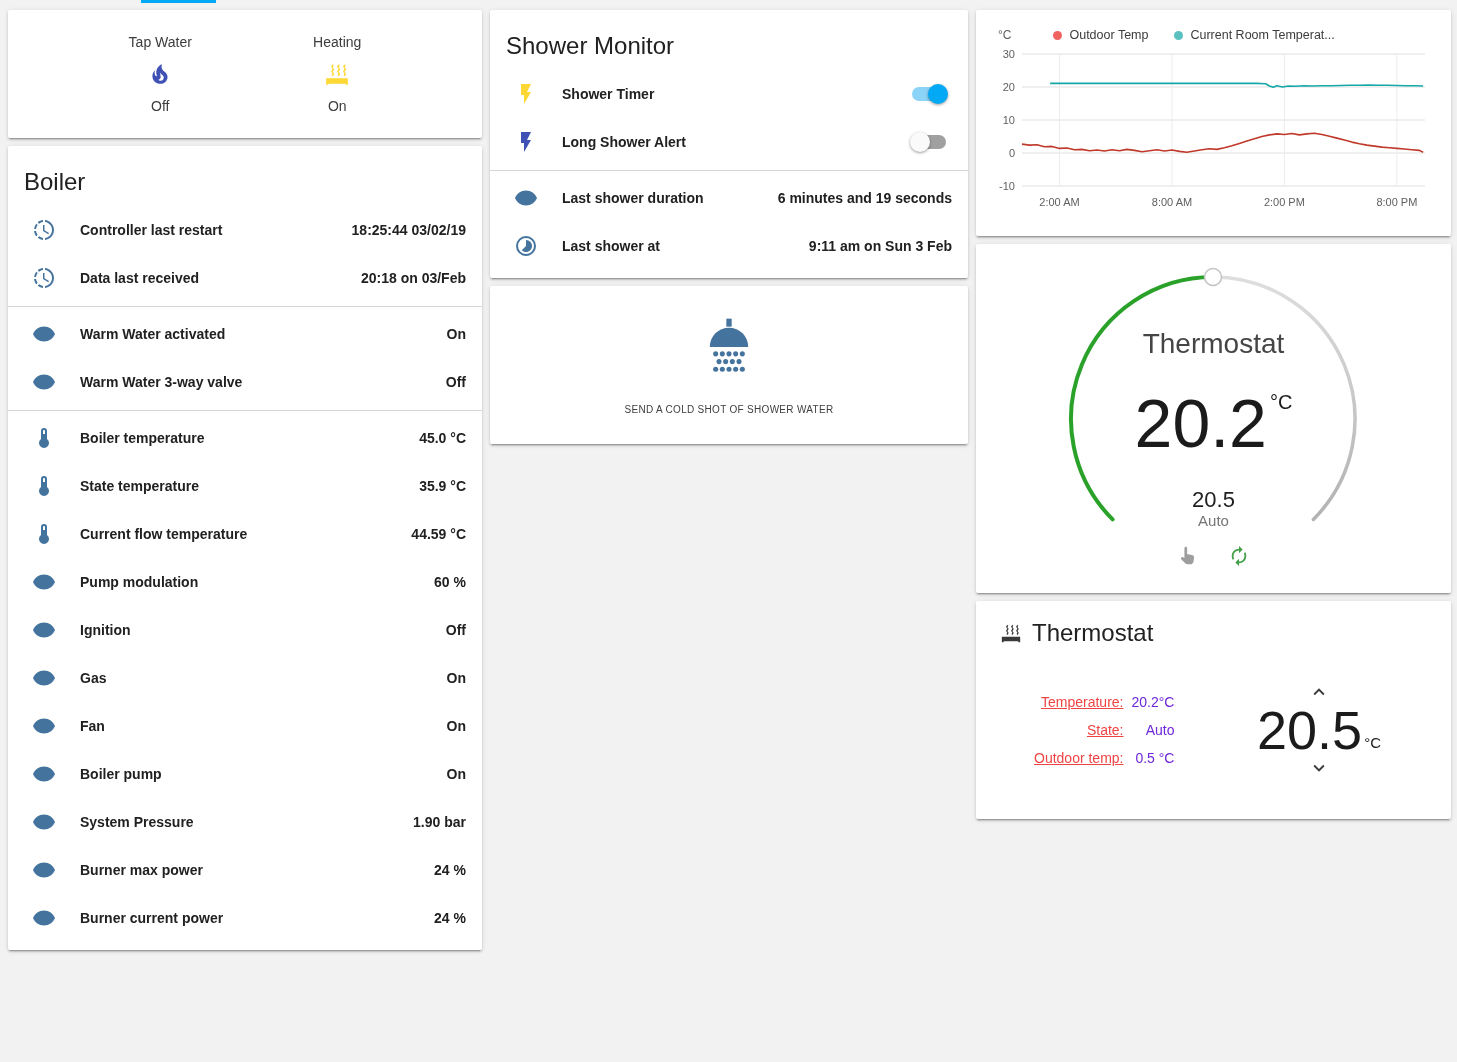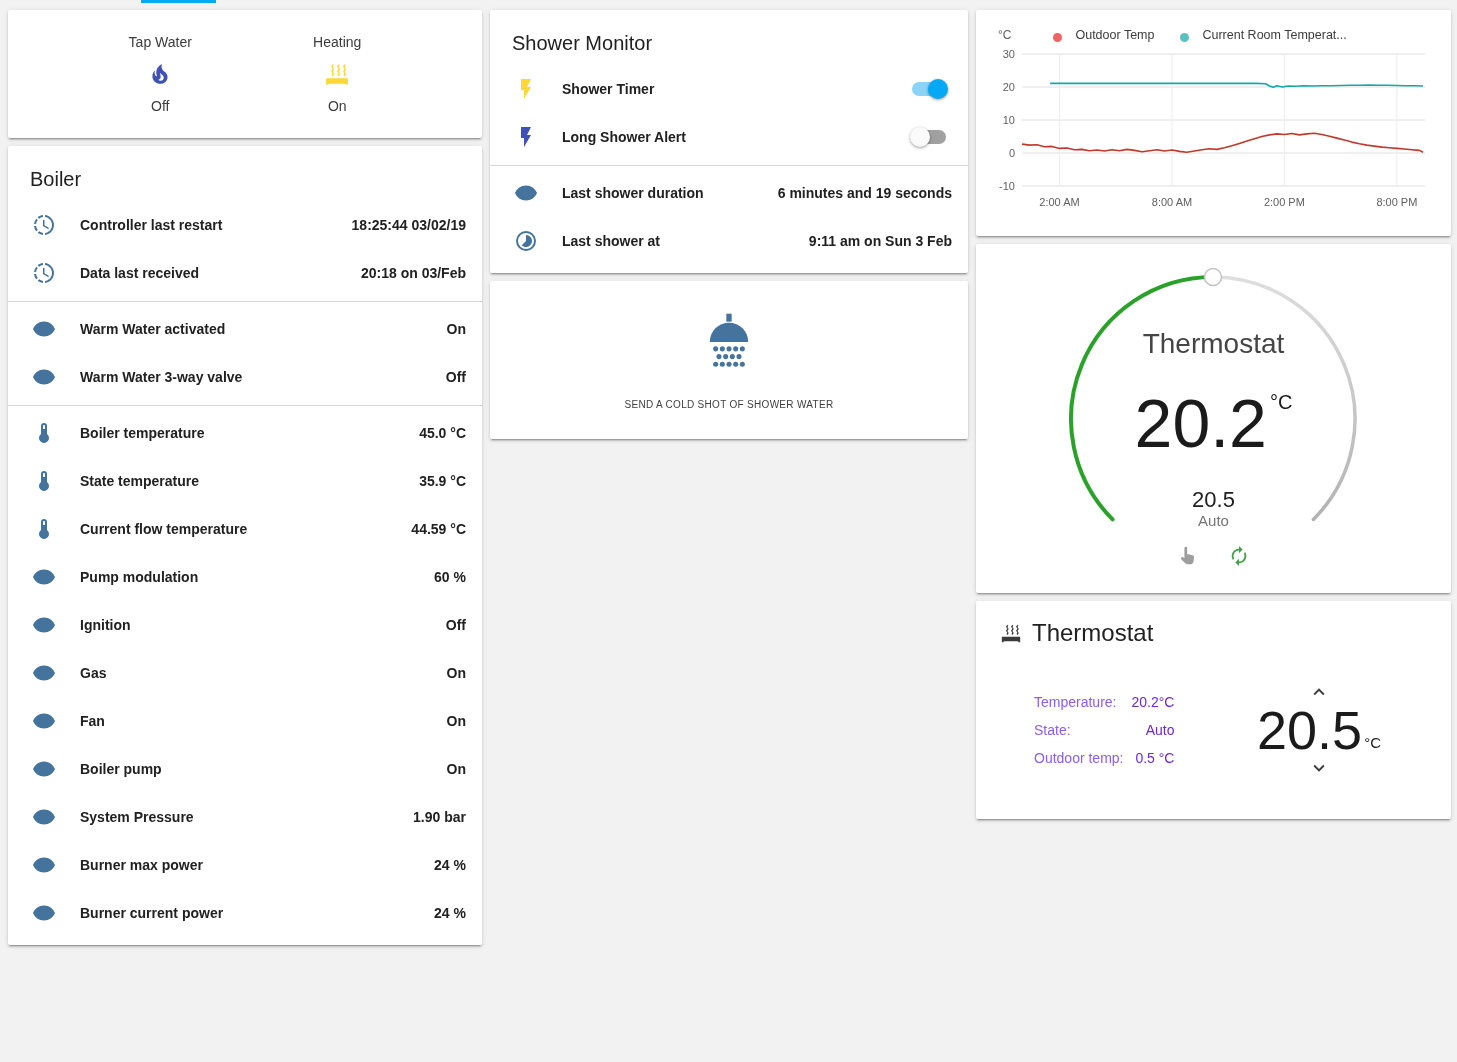--- a/index.html
+++ b/index.html
@@ -12,21 +12,21 @@
   .dashboard{position:absolute;top:10px;left:8px;display:grid;grid-template-columns:474px 478px 475px;gap:8px;align-items:start;}
   .col{display:flex;flex-direction:column;gap:8px;min-width:0;}
   .card{background:#fff;border-radius:2px;
     box-shadow:0 2px 2px 0 rgba(0,0,0,.14),0 1px 5px 0 rgba(0,0,0,.12),0 3px 1px -2px rgba(0,0,0,.2);}
   
   .glance-card{height:128px;display:flex;align-items:center;justify-content:space-around;padding:0 60px;}
   .glance-item{display:flex;flex-direction:column;align-items:center;gap:11px;font-size:14px;color:#3c3c3c;cursor:pointer;}
   .glance-item .gicon{width:26px;height:26px;}
   
   .entities-card{padding:14px 0 8px;}
-  .card-title{font-size:20px;font-weight:400;color:#212121;padding:8px 16px 10px;margin-left:6px;}
+  .card-title{font-size:24px;font-weight:400;color:#212121;padding:8px 16px 10px;}
   .erow{height:48px;display:flex;align-items:center;padding:0 16px;font-size:14px;color:#212121;cursor:pointer;font-weight:bold;}
   .ricon{width:24px;height:24px;margin:0 24px 0 8px;flex:none;}
   .rlabel{flex:1;min-width:0;}
   .rvalue{text-align:right;white-space:nowrap;}
   .divider{border-top:1px solid #d6d6d6;margin:4px 0 3px;}
   
   .toggle{width:34px;height:14px;border-radius:7px;position:relative;cursor:pointer;flex:none;margin-right:6px;}
   .toggle .knob{width:20px;height:20px;border-radius:50%;position:absolute;top:-3px;box-shadow:0 1px 3px rgba(0,0,0,.4);}
   .toggle.on{background:#8bd3f7;}
   .toggle.on .knob{right:-2px;background:#03a9f4;}
@@ -34,42 +34,42 @@
   .toggle.off .knob{left:-2px;background:#fafafa;}
   
   .cold-card{height:158px;display:flex;flex-direction:column;align-items:center;justify-content:center;gap:12px;cursor:pointer;}
   .cold-icon{width:64px;height:64px;color:#44739e;}
   .cold-label{font-size:10px;font-weight:500;letter-spacing:.3px;color:#404040;margin-top:12px;}
   
   .chart-card{height:226px;padding:10px 14px 0 12px;box-sizing:border-box;}
   .legend{display:flex;align-items:center;padding:8px 0 4px 10px;font-size:12.5px;color:#3c3c3c;gap:24px;}
   .legend .unit{color:#5f5f5f;font-size:12px;margin-right:2px;}
   .legend-items{display:flex;gap:26px;margin-left:16px;}
-  .legend-item{display:flex;align-items:flex-end;gap:13px;}
+  .legend-item{display:flex;align-items:center;gap:7px;}
   .legend-item .dot{width:9px;height:9px;border-radius:50%;}
   #history-chart text.tick{font-size:11px;fill:#606060;font-family:"Liberation Sans",sans-serif;}
   
   .dial-card{height:349px;position:relative;}
   .dial-svg{position:absolute;top:10px;left:0;width:475px;height:330px;}
   .dial-title{position:absolute;top:84px;left:0;right:0;text-align:center;font-size:28px;color:#454545;}
   .dial-current{position:absolute;top:140px;left:0;right:0;text-align:center;font-size:68px;color:#1b1b1b;}
   .dial-current .dial-unit{font-size:20px;color:#1b1b1b;vertical-align:38px;margin-left:3px;}
   .dial-target{position:absolute;top:243px;left:0;right:0;text-align:center;font-size:22px;color:#212121;}
   .dial-mode{position:absolute;top:268px;left:0;right:0;text-align:center;font-size:15px;color:#757575;}
   .dial-icons{position:absolute;top:301px;left:0;right:0;display:flex;justify-content:center;gap:28px;}
   .dial-icon{width:22px;height:22px;cursor:pointer;}
   .dial-icon.hand{color:#9e9e9e;}
   
   .thermo-card{height:218px;padding:18px 24px;box-sizing:border-box;}
   .thermo-header{display:flex;align-items:center;gap:10px;}
   .thermo-hicon{width:22px;height:22px;color:#3a3a3a;}
   .thermo-title{font-size:24px;color:#212121;}
   .thermo-body{display:flex;align-items:center;margin-top:34px;}
   .props{margin-left:34px;display:grid;grid-template-columns:auto auto;gap:12px 8px;font-size:14px;align-items:center;}
-  .prop-label{color:#8b5cf6;}
+  .prop-label{color:#ef4444;text-align:right;text-decoration:underline;}
   .prop-value{color:#6d28d9;text-align:right;}
   .target-block{margin-left:auto;margin-right:46px;display:flex;flex-direction:column;align-items:center;}
   .chev{width:32px;height:22px;color:#3c3c3c;cursor:pointer;}
   .target-temp{font-size:54px;color:#1b1b1b;line-height:1;display:flex;align-items:flex-end;}
   .target-temp .t-unit{font-size:15px;margin:0 0 7px 2px;}
   [data-icon] svg{width:100%;height:100%;display:block;}
 </style>
 </head>
 <body>
 

